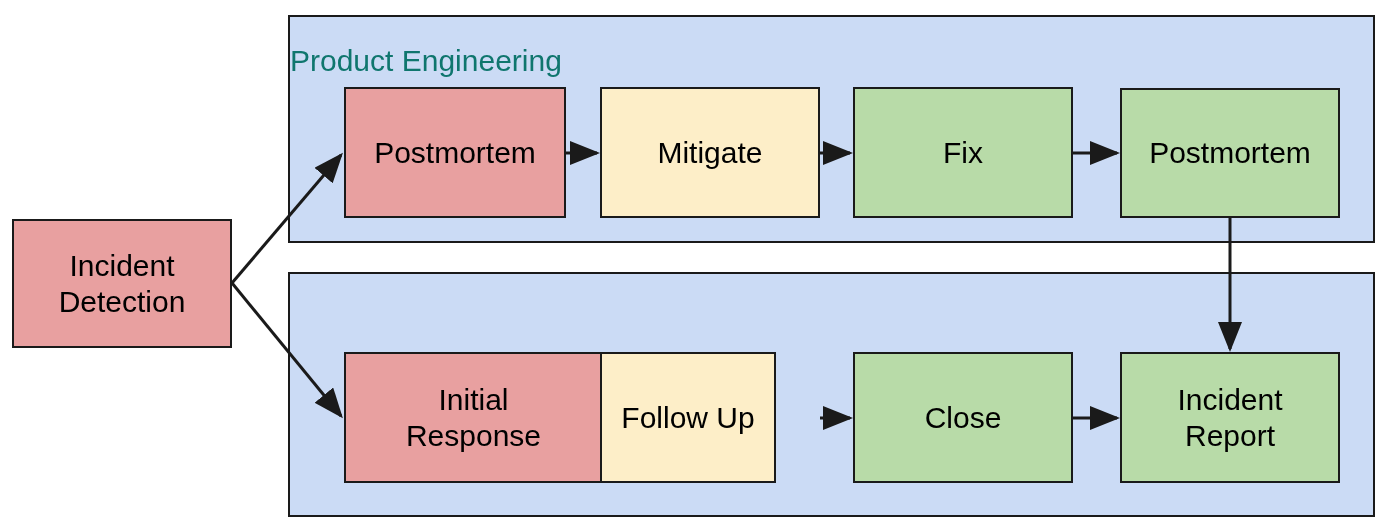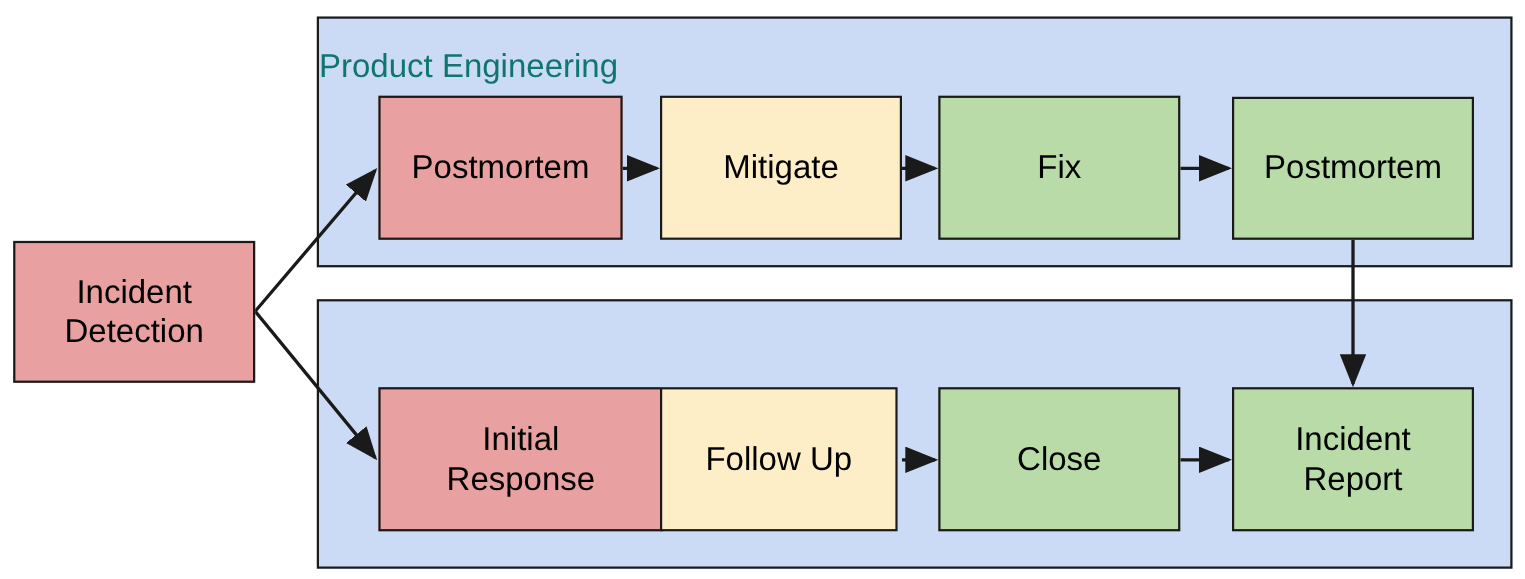--- a/index.html
+++ b/index.html
@@ -121,21 +121,21 @@
 
   <div class="node green" style="left:1120px; top:88px; width:220px; height:130px;">
     <span class="node-label">Postmortem</span>
   </div>
 
   <div class="node red" style="left:344px; top:352px; width:259px; height:131px;">
     <span class="node-label">Initial
 Response</span>
   </div>
 
-  <div class="node yellow" style="left:600px; top:352px; width:216px; height:131px;">
+  <div class="node yellow" style="left:600px; top:352px; width:176px; height:131px;">
     <span class="node-label">Follow Up</span>
   </div>
 
   <div class="node green" style="left:853px; top:352px; width:220px; height:131px;text-align:center;">
     <span class="node-label">Close</span>
   </div>
 
   <div class="node green" style="left:1120px; top:352px; width:220px; height:131px;">
     <span class="node-label">Incident
 Report</span>

